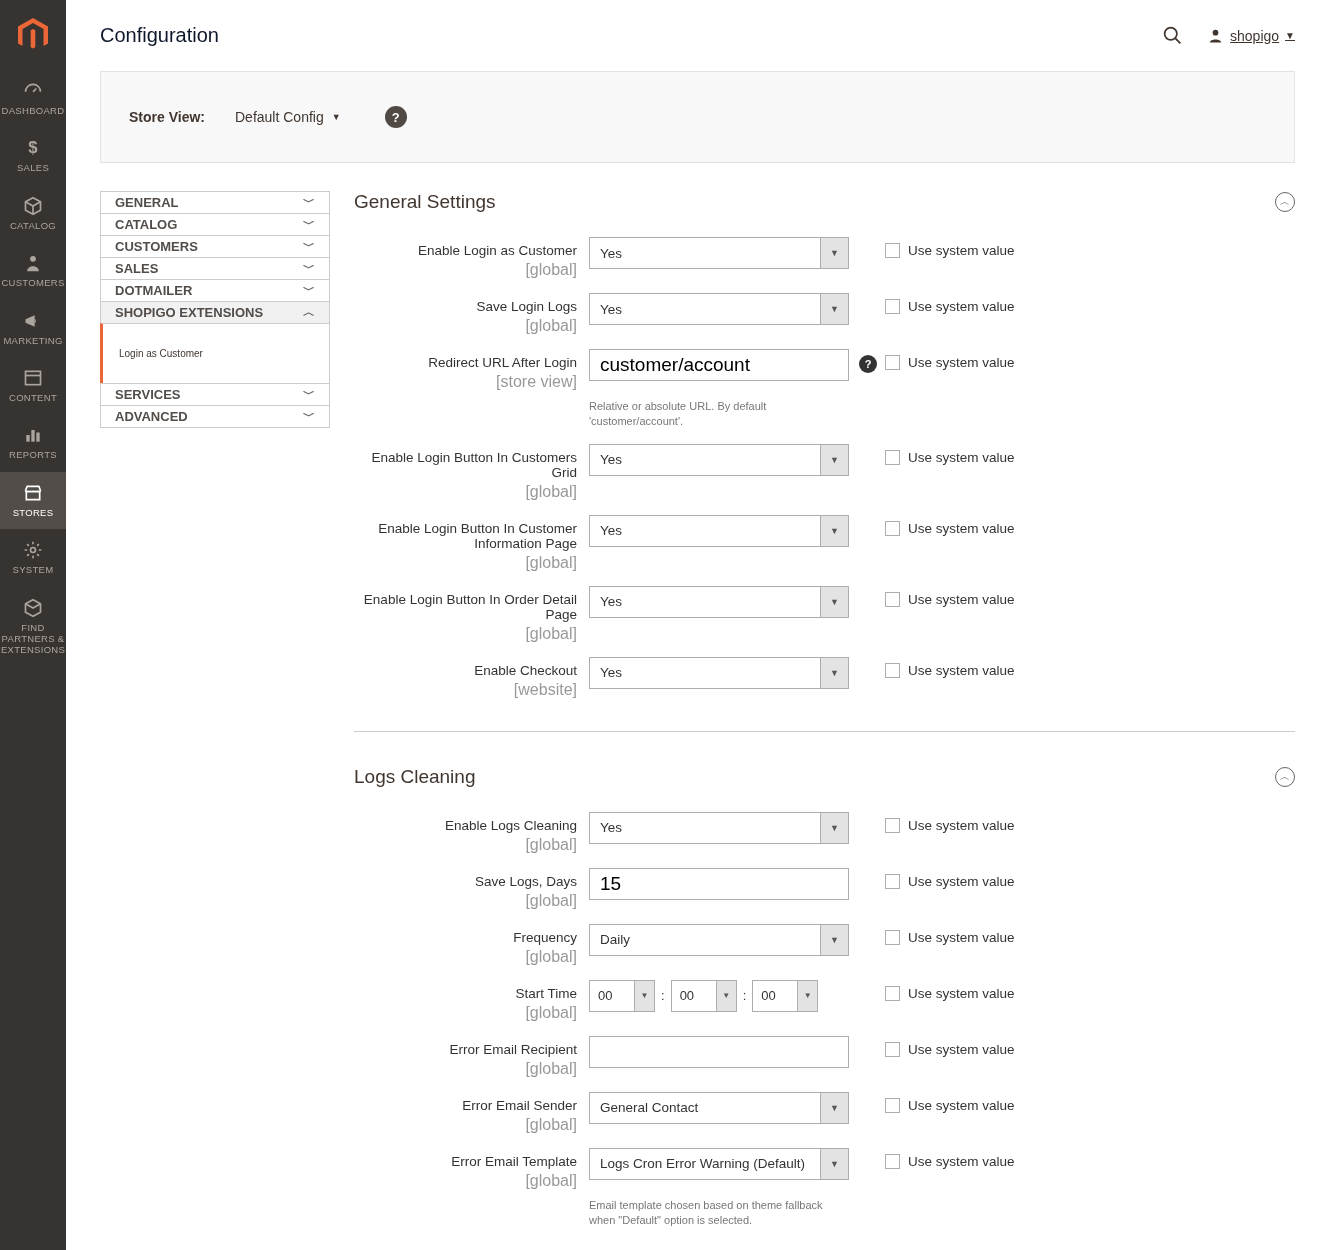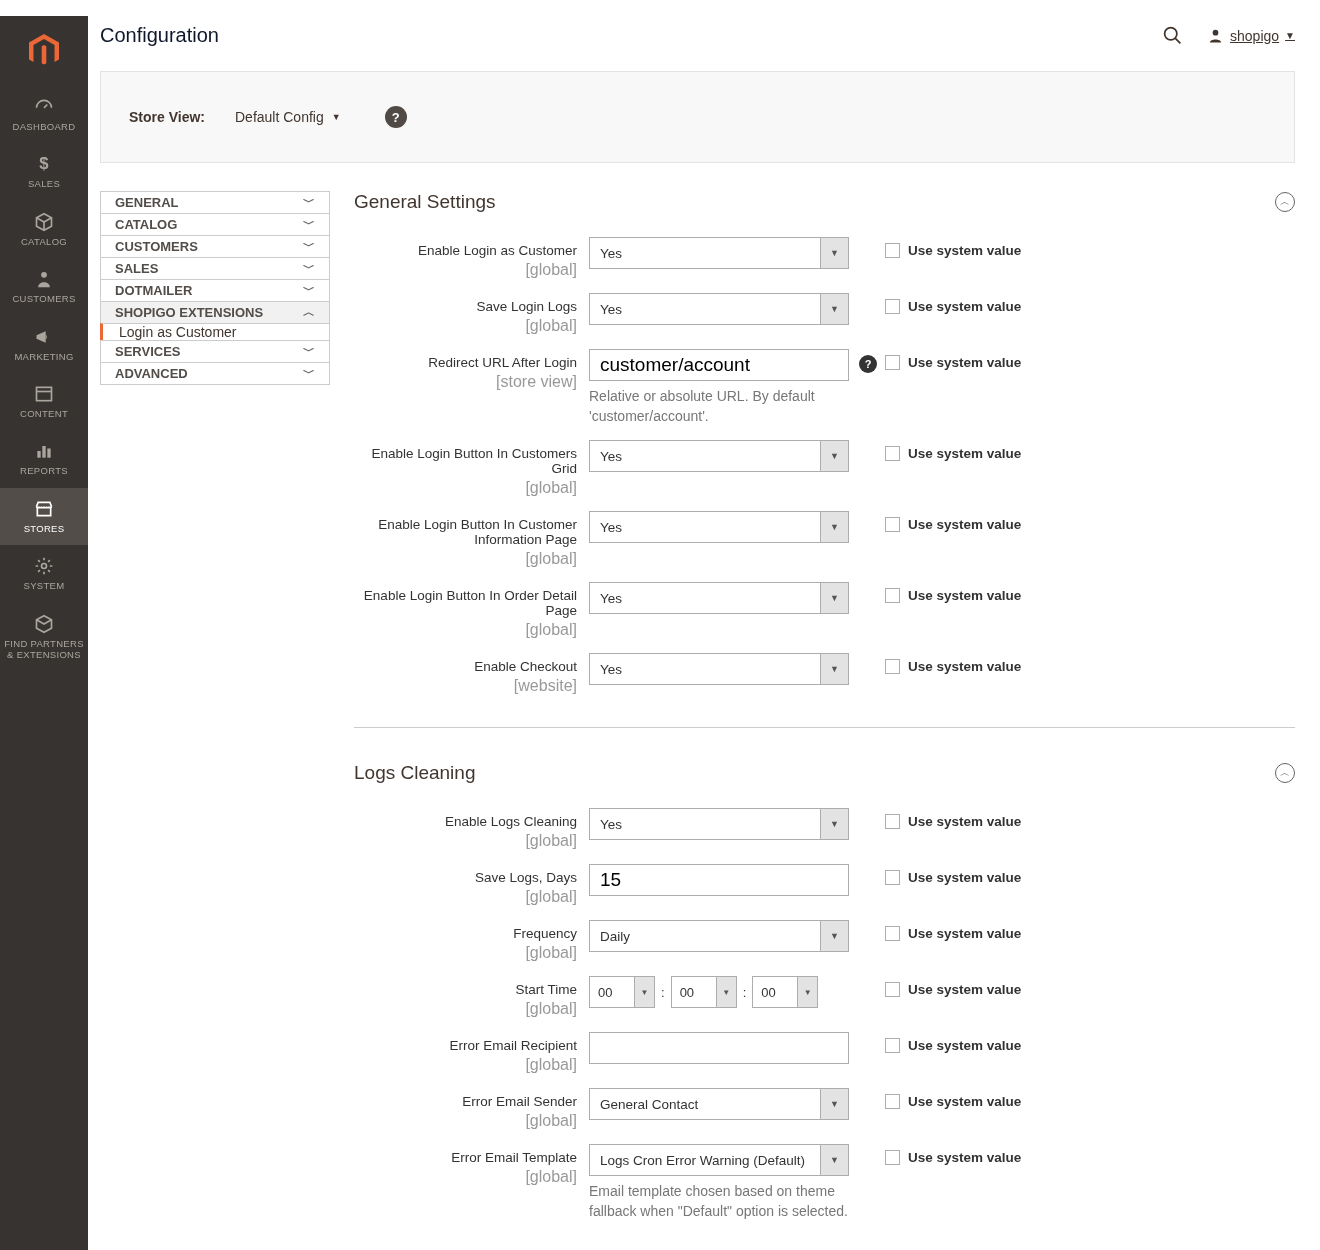--- a/index.html
+++ b/index.html
@@ -1,19 +1,19 @@
 <!DOCTYPE html>
 <html><head>
 <meta charset="utf-8">
 <style>
 * { box-sizing: border-box; margin: 0; padding: 0; }
 body { font-family: -apple-system, BlinkMacSystemFont, 'Helvetica Neue', Helvetica, Arial, sans-serif; font-size: 13px; color: #333; background: #fff; }
 
 
-.sidebar { position: fixed; left: 0; top: 16px; bottom: 0; width: 88px; background: #373330; z-index: 10; }
+.sidebar { position: fixed; left: 0; top: 0; bottom: 0; width: 66px; background: #373330; z-index: 10; }
 .logo-box { height: 70px; display: flex; align-items: center; justify-content: center; background: #373330; }
 .logo-icon { color: #ec6737; font-size: 32px; }
 .nav-items { display: flex; flex-direction: column; }
 .nav-item { display: flex; flex-direction: column; align-items: center; justify-content: center; padding: 11px 4px; color: #aaa69e; text-decoration: none; font-size: 9.5px; text-align: center; cursor: pointer; line-height: 1.2; border-bottom:0; }
 .nav-item.active { background: #524d49; color: #fff; }
 .nav-item .nicon { font-size: 20px; margin-bottom: 4px; color: #aaa69e; }
 .nav-item.active .nicon { color: #fff; }
 .nav-item .ntext { letter-spacing: 0.3px; }
 
 
@@ -29,36 +29,36 @@
 .store-label { font-weight:600; color:#41362f; font-size:14px;}
 .store-value { display:flex; align-items:center; gap:8px; font-size:14px; color:#41362f; cursor:pointer;}
 .store-value .caret { font-size:9px; color:#41362f;}
 .help-badge { width:22px; height:22px; border-radius:50%; background:#514943; color:#fff; display:flex; align-items:center; justify-content:center; font-weight:700; font-size:13px; cursor:pointer; margin-left:14px; }
 
 .layout { display:flex; gap:24px; margin-top:28px; }
 .config-tree { width: 230px; flex-shrink:0; }
 .tree-item { border:1px solid #ccc; margin-bottom:-1px; padding: 2px 14px; font-size:13px; font-weight:600; color:#524d49; background:#fff; display:flex; align-items:center; justify-content:space-between; cursor:pointer; }
 .tree-item.expanded { background:#f1f1f1; }
 .tree-item .ticon { color:#666; font-size:12px;}
-.tree-sub { border:1px solid #ccc; margin-bottom:-1px; border-left:3px solid #ec6737; padding: 0 16px; font-size:14px; color:#41362f; background:#fff; cursor:pointer; }
+.tree-sub { border:1px solid #ccc; margin-bottom:-1px; border-left:3px solid #ec6737; padding: 24px 16px; font-size:10px; color:#41362f; background:#fff; cursor:pointer; }
 
 .config-content { flex:1; }
 .section { padding-bottom: 18px; border-bottom:1px solid #ccc; margin-bottom: 34px; }
 .section:last-child { border-bottom:none; }
 .section-head { display:flex; align-items:center; justify-content:space-between; margin-bottom: 24px; }
 .section-title { font-size:19px; font-weight:400; color:#41362f; }
 .collapse-circle { width:20px; height:20px; border:1px solid #666; border-radius:50%; display:flex; align-items:center; justify-content:center; font-size:10px; cursor:pointer; }
 
 .field-row { display:flex; align-items:flex-start; margin-bottom: 14px; }
 .field-label-col { width:235px; padding-right: 12px; text-align:right; padding-top: 6px; }
 .field-label { color:#333; font-size:13.5px; }
 .field-scope { color:#999; font-size:16px; margin-top:3px; }
 .field-input-col { width: 260px; position:relative; }
-.field-input-col .hint { font-size:14px; color:#777; margin-top:6px; line-height:1.4; }
-.field-extra-col { padding-left: 36px; display:flex; align-items:flex-start; gap:8px; padding-top:6px; min-width:160px;font-weight:bold;}
+.field-input-col .hint { font-size:11px; color:#777; margin-top:18px; line-height:1.4; }
+.field-extra-col { padding-left: 36px; display:flex; align-items:flex-start; gap:8px; padding-top:6px; min-width:160px;}
 .select-box { width:100%; height:32px; border:1px solid #adadad; background:#fff; position:relative; display:flex; align-items:center; padding: 0 10px; cursor:pointer; font-size:13.5px; }
 .select-box .arrow-box { position:absolute; right:0; top:0; bottom:0; width:28px; background:#e3e3e3; border-left:1px solid #adadad; display:flex; align-items:center; justify-content:center; font-size:9px; color:#555;}
 .text-box { width:100%; height:32px; border:1px solid #adadad; background:#fff; padding:0 10px; font-size:19px; }
 .tooltip-badge { position:absolute; right:-28px; top:6px; width:18px; height:18px; background:#333; border-radius:50%; color:#fff; display:flex; align-items:center; justify-content:center; font-size:11px; font-weight:700; cursor:pointer;}
 .checkbox { width:15px; height:15px; border:1px solid #adadad; background:#fff; cursor:pointer; flex-shrink:0; }
 .use-sys { font-size:13.5px; cursor:pointer; }
 .time-group { display:flex; align-items:center; gap: 6px; }
 .time-select { width:66px; height:32px; border:1px solid #adadad; background:#fff; position:relative; display:flex; align-items:center; padding:0 8px; font-size:13px; cursor:pointer;}
 .time-select .arrow-box { position:absolute; right:0; top:0; bottom:0; width:20px; background:#e3e3e3; border-left:1px solid #adadad; display:flex; align-items:center; justify-content:center; font-size:8px; color:#555;}
 

